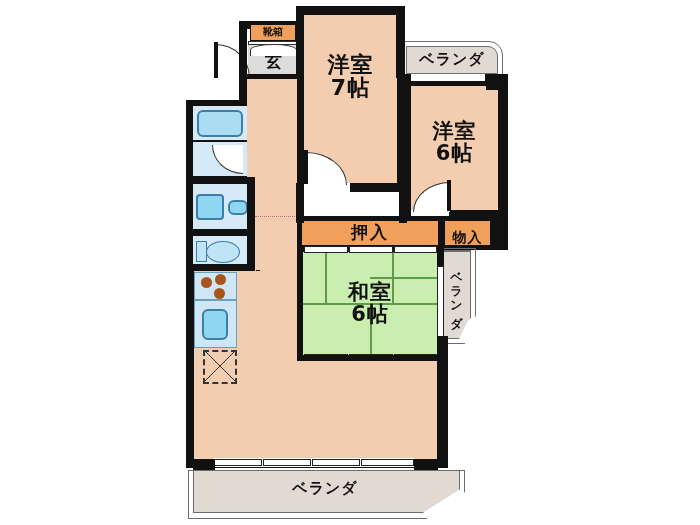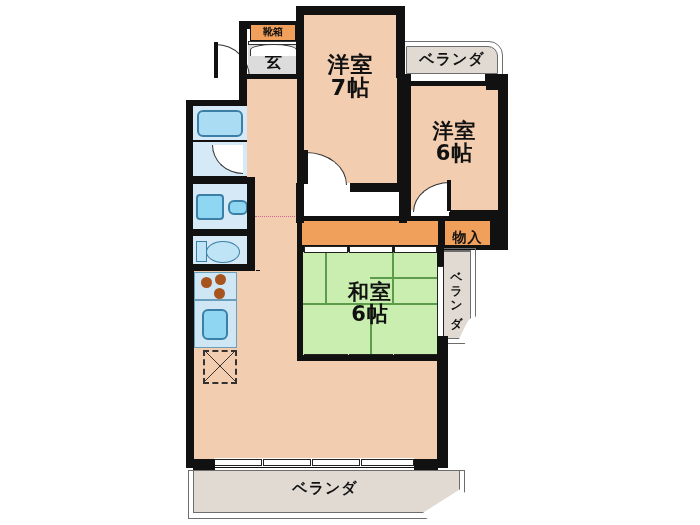--- a/index.html
+++ b/index.html
@@ -110,20 +110,21 @@
   </div>
 
   <div class="abs white" style="left:411px;top:74px;width:74px;height:7px;"></div>
 
   <div class="abs white" style="left:411px;top:210px;width:38px;height:8px;"></div>
   <div class="arc arc-tl" style="left:413px;top:182px;width:36px;height:29px;"></div>
   <div class="abs thinline" style="left:447px;top:180px;width:4px;height:31px;"></div>
 
   <div class="abs wall" style="left:296px;top:216px;width:148px;height:34px;"></div>
   <div class="abs closet" style="left:302px;top:221px;width:136px;height:24px;"></div>
+  <div class="lbl lbl-closet" style="left:302px;top:221px;width:136px;height:24px;">押入</div>
 
   <div class="abs wall" style="left:440px;top:216px;width:68px;height:34px;"></div>
   <div class="abs closet" style="left:445px;top:221px;width:45px;height:24px;"></div>
   <div class="lbl lbl-closet-s" style="left:445px;top:221px;width:45px;height:32px;border-radius:10px;">物入</div>
 
   <div class="abs balcony" style="left:441px;top:250px;width:30px;height:85px;border:1.5px solid #6d6d6d;"></div>
   <div class="abs" style="left:441px;top:312px;width:36px;height:36px;background:#ffffff;
               clip-path:polygon(100% 0,100% 100%,0 100%);border:none;"></div>
   <div class="abs" style="left:436px;top:248px;width:40px;height:96px;border:1.5px solid #6d6d6d;background:transparent;
               clip-path:polygon(0 0,100% 0,100% 70%,72% 100%,0 100%);"></div>

